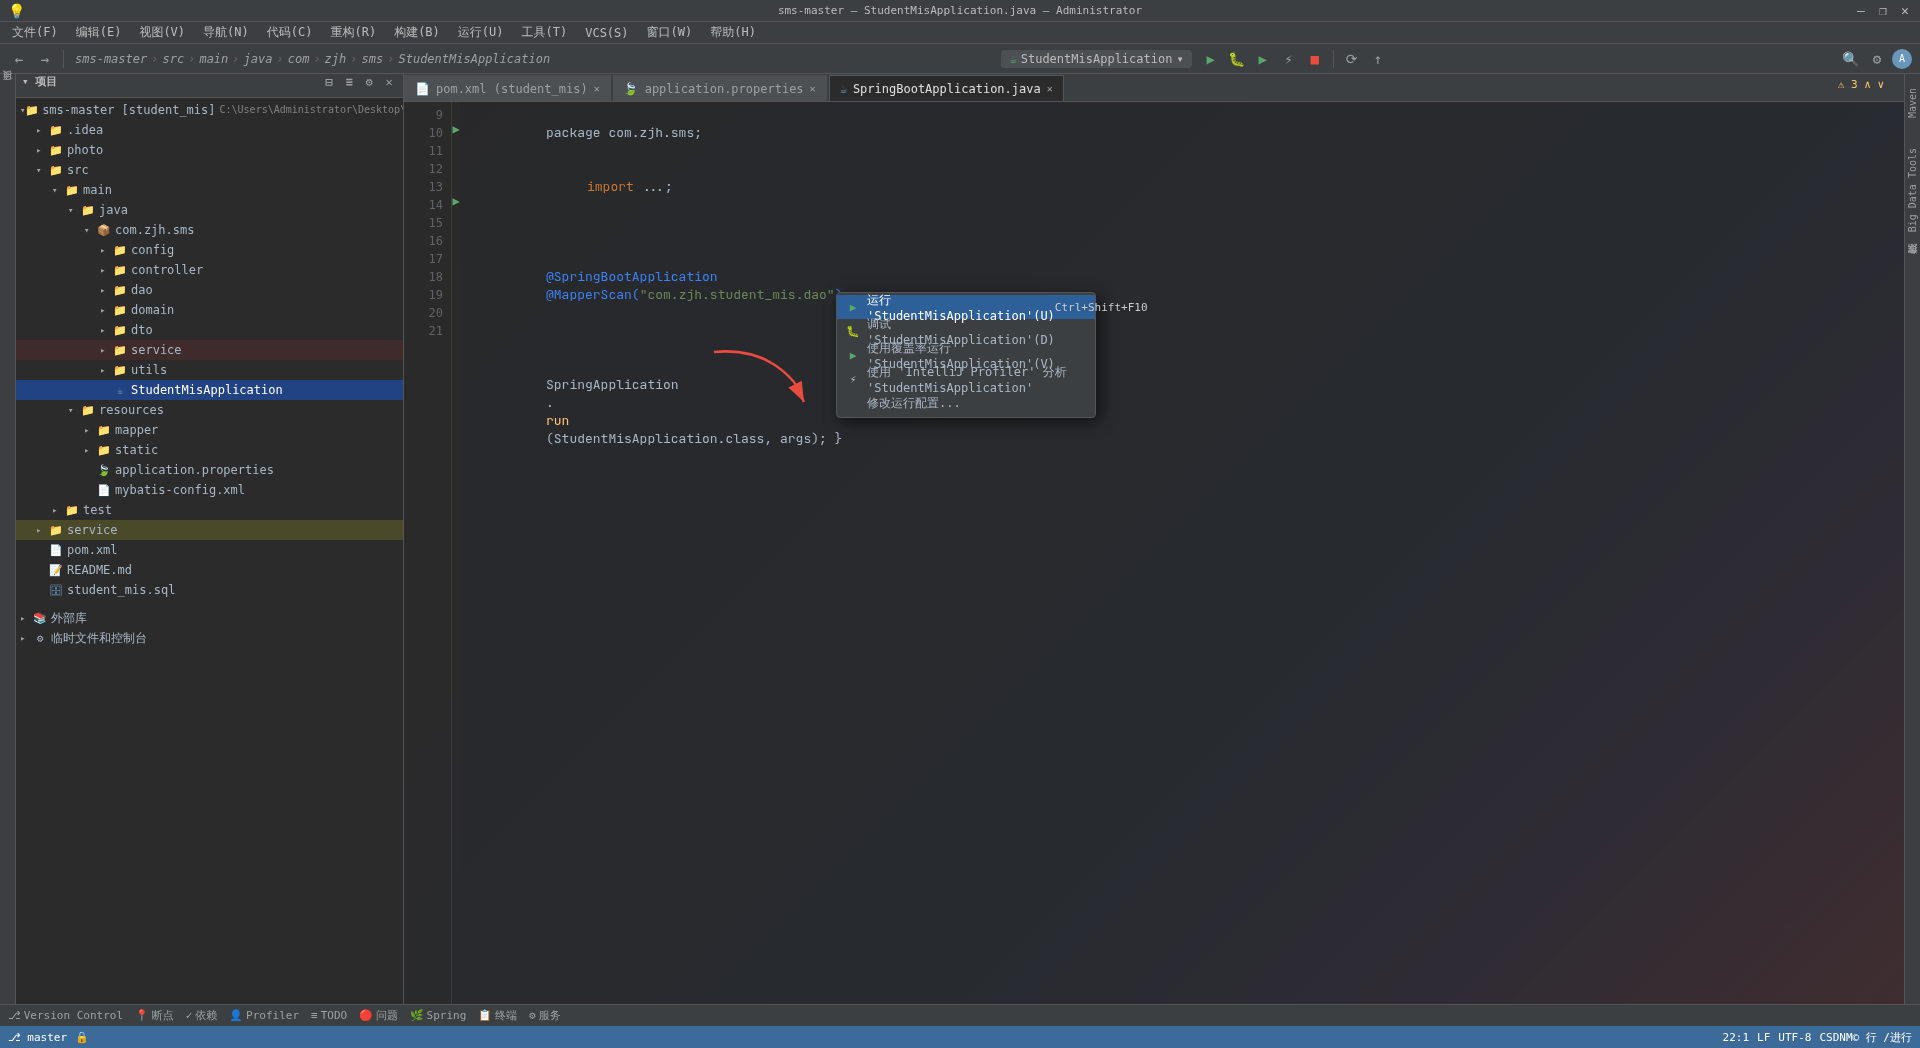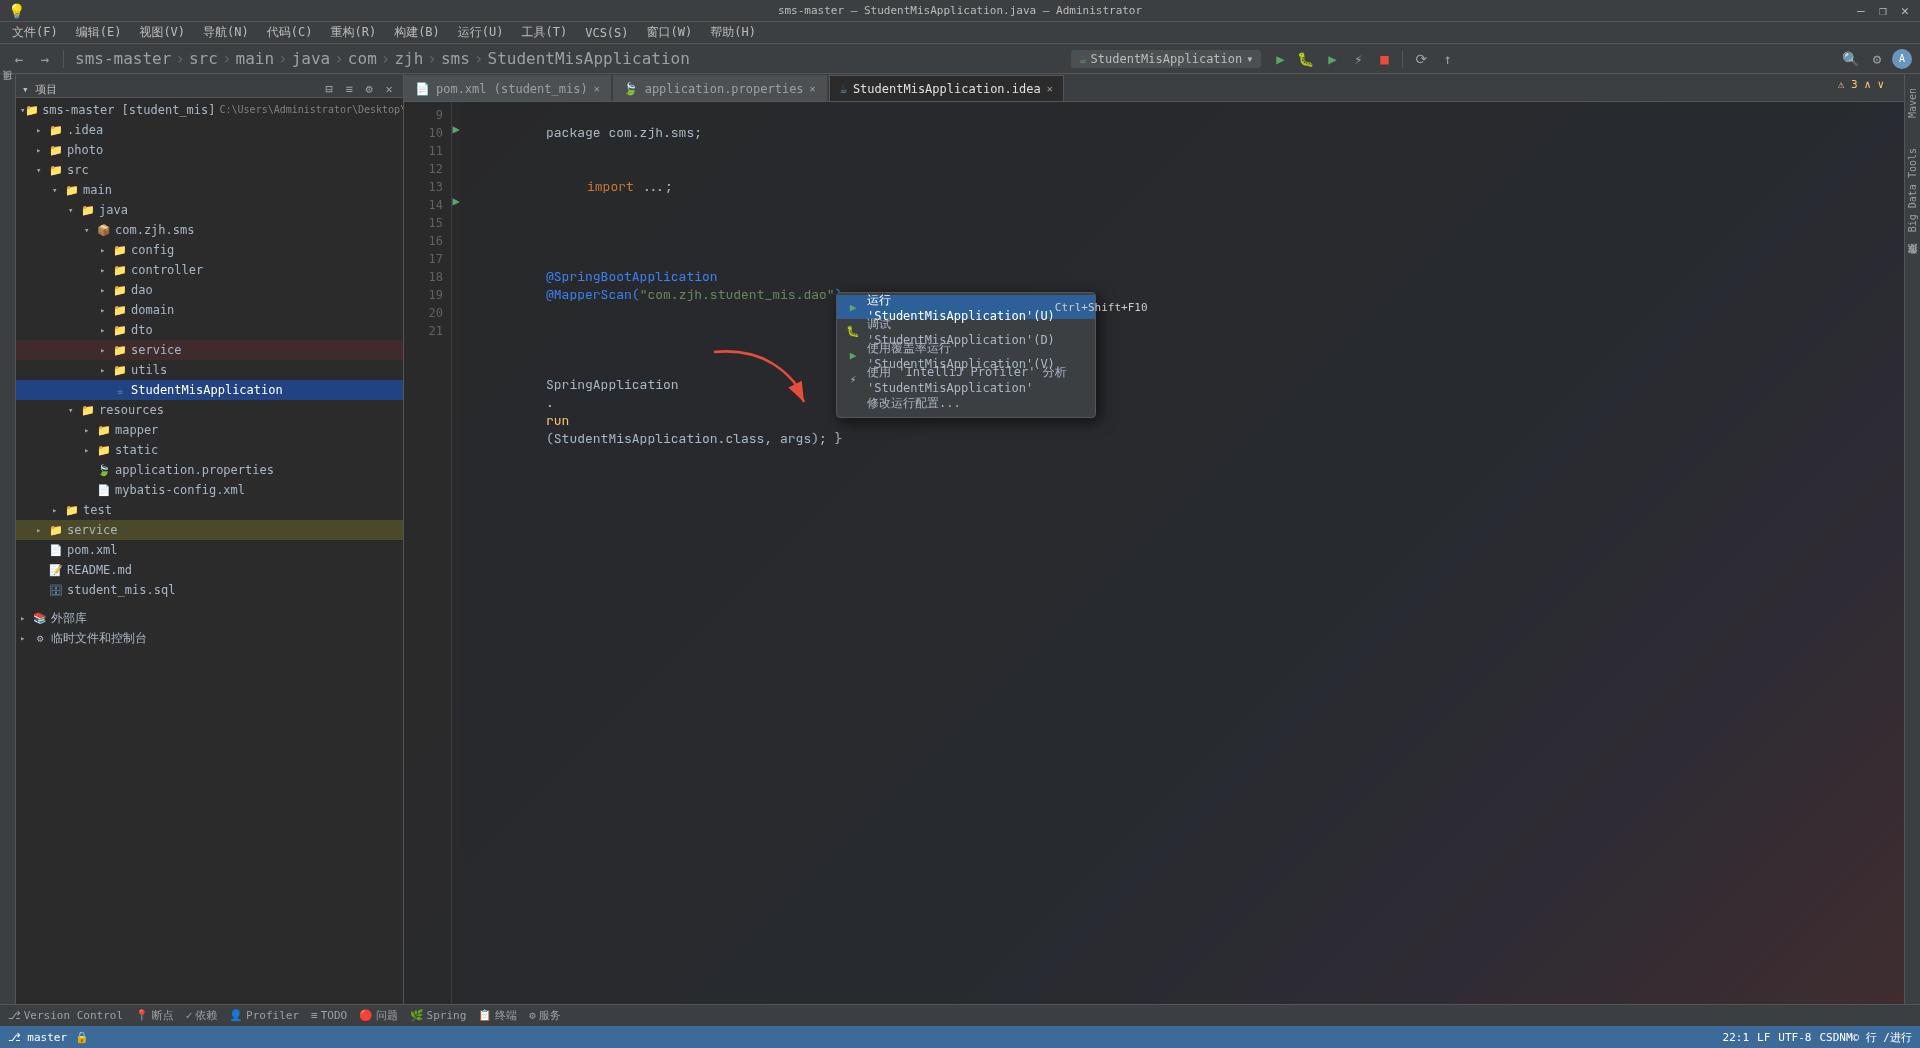--- a/index.html
+++ b/index.html
@@ -58,21 +58,21 @@
       padding: 0 8px;
       border-bottom: 1px solid #555;
       gap: 4px;
     }
     .toolbar-btn {
       width: 22px; height: 22px;
       display: flex; align-items: center; justify-content: center;
       cursor: pointer; border-radius: 2px; color: #9da0a3; font-size: 14px;
     }
     .toolbar-sep { width: 1px; height: 18px; background: #555; margin: 0 3px; }
-    .toolbar-breadcrumb { display: flex; align-items: center; gap: 4px; font-size: 16px; color: #9da0a3; margin-left: 4px; }
+    .toolbar-breadcrumb { display: flex; align-items: center; gap: 4px; font-size: 12px; color: #9da0a3; margin-left: 4px; font-style: italic; }
     .breadcrumb-sep { color: #666; }
 
     
     .run-config {
       margin-left: auto;
       display: flex;
       align-items: center;
       gap: 4px;
       background: #4c5052;
       padding: 2px 8px;
@@ -104,26 +104,27 @@
       width: 388px;
       background: #2b2b2b;
       display: flex;
       flex-direction: column;
       border-right: 1px solid #555;
     }
     #project-header {
       height: 24px;
       background: #3c3f41;
       display: flex;
-      align-items: flex-end;
+      align-items: flex-start;
       justify-content: space-between;
       padding: 0 6px;
       font-size: 11px;
       color: #bbb;
       border-bottom: 1px solid #555;
+      font-weight: bold;
     }
     #project-header-left { display: flex; align-items: center; gap: 8px; }
     #project-header-right { display: flex; align-items: center; gap: 4px; }
     .ph-btn { width: 16px; height: 16px; display: flex; align-items: center; justify-content: center; cursor: pointer; color: #9da0a3; font-size: 12px; }
 
     #project-tree { flex: 1; overflow-y: auto; padding: 2px 0; }
     .tree-item {
       display: flex;
       align-items: center;
       height: 20px;
@@ -608,21 +609,21 @@
         <span>pom.xml (student_mis)</span>
         <span class="tab-close">✕</span>
       </div>
       <div class="editor-tab">
         <span style="color:#7ec980;">🍃</span>
         <span>application.properties</span>
         <span class="tab-close">✕</span>
       </div>
       <div class="editor-tab active">
         <span style="color:#6897bb;">☕</span>
-        <span>StudentMisApplication.idea</span>
+        <span>SpringBootApplication.java</span>
         <span class="tab-close">✕</span>
       </div>
       <div style="position:absolute;right:20px;top:4px;color:#ffc66d;font-size:11px;">⚠ 3 ∧ ∨</div>
     </div>
 
     <div id="code-editor">
 
       <div id="bg-overlay"></div>
 
       <div id="line-numbers">

